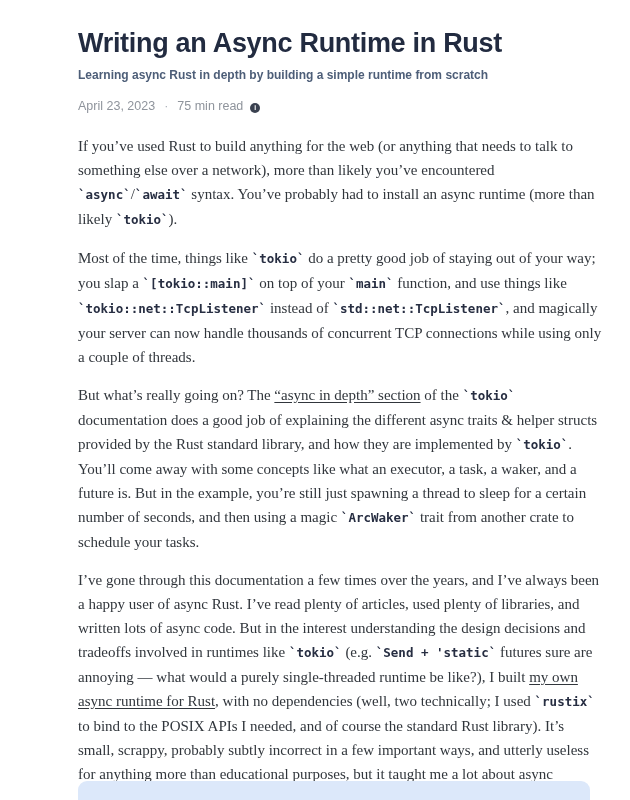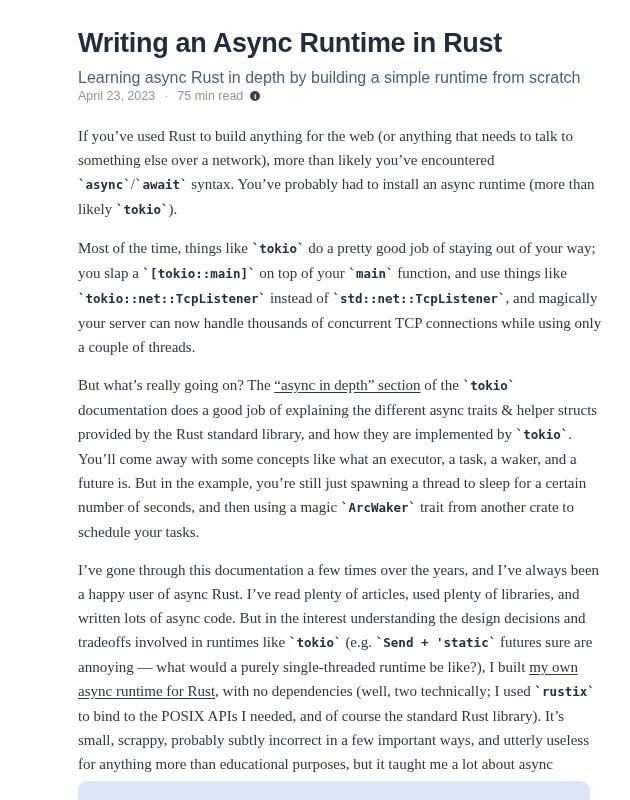--- a/index.html
+++ b/index.html
@@ -16,28 +16,29 @@
   .title {
     font-family: "Liberation Sans", sans-serif;
     font-size: 27px;
     font-weight: 700;
     letter-spacing: -0.3px;
     color: #222b40;
     line-height: 1.2;
   }
   .subtitle {
     margin-top: 9px;
-    font-size: 16px;
-    font-weight: 400;
+    font-size: 12px;
+    font-weight: 700;
     color: #4d5e78;
     line-height: 1.3;
   }
   .meta {
+    margin-top: 15px;
     display: flex;
-    align-items: center;
+    align-items: flex-end;
     font-size: 12.5px;
     color: #8f949c;
   }
   .meta .sep { margin: 0 9px; color: #aab0b8; }
   .meta .readtime { margin-right: 7px; }
   .info-icon {
     display: inline-flex;
     align-items: center;
     justify-content: center;
     width: 10px; height: 10px;

